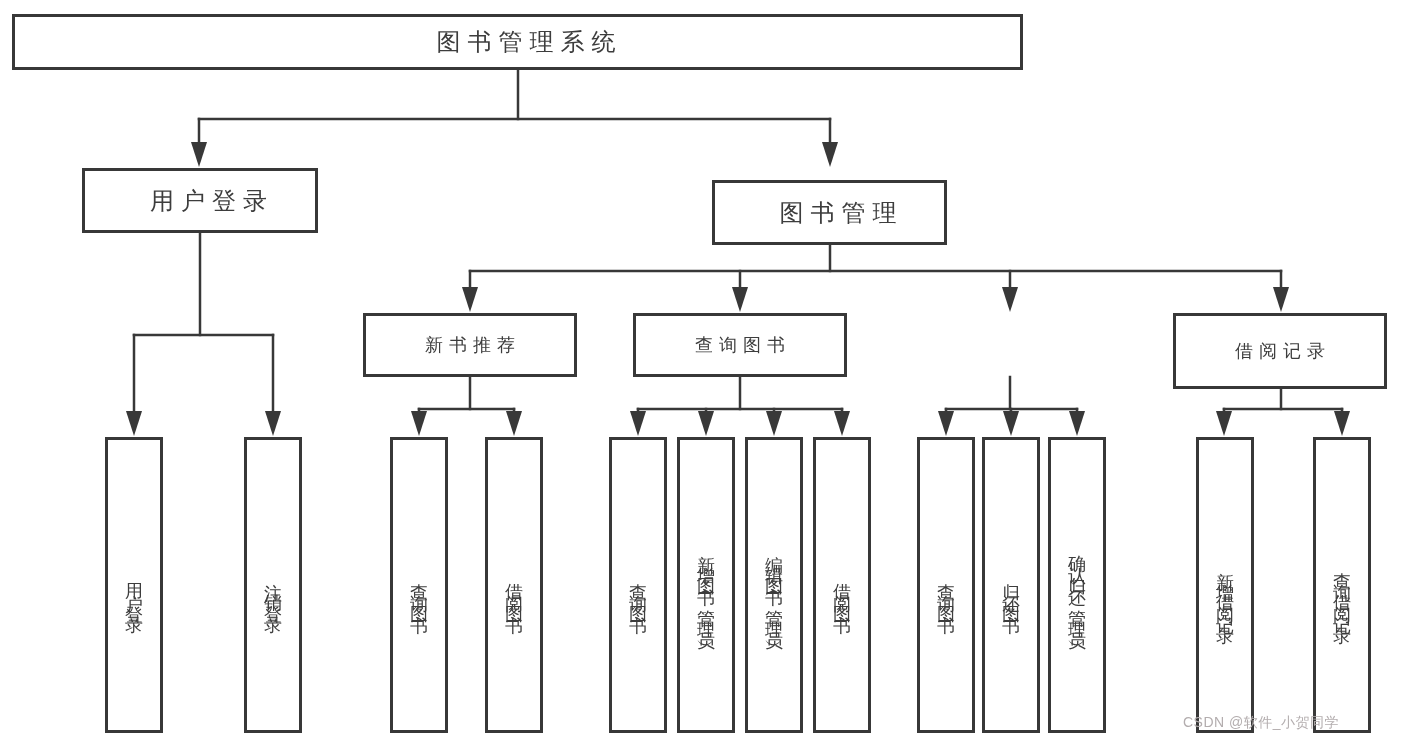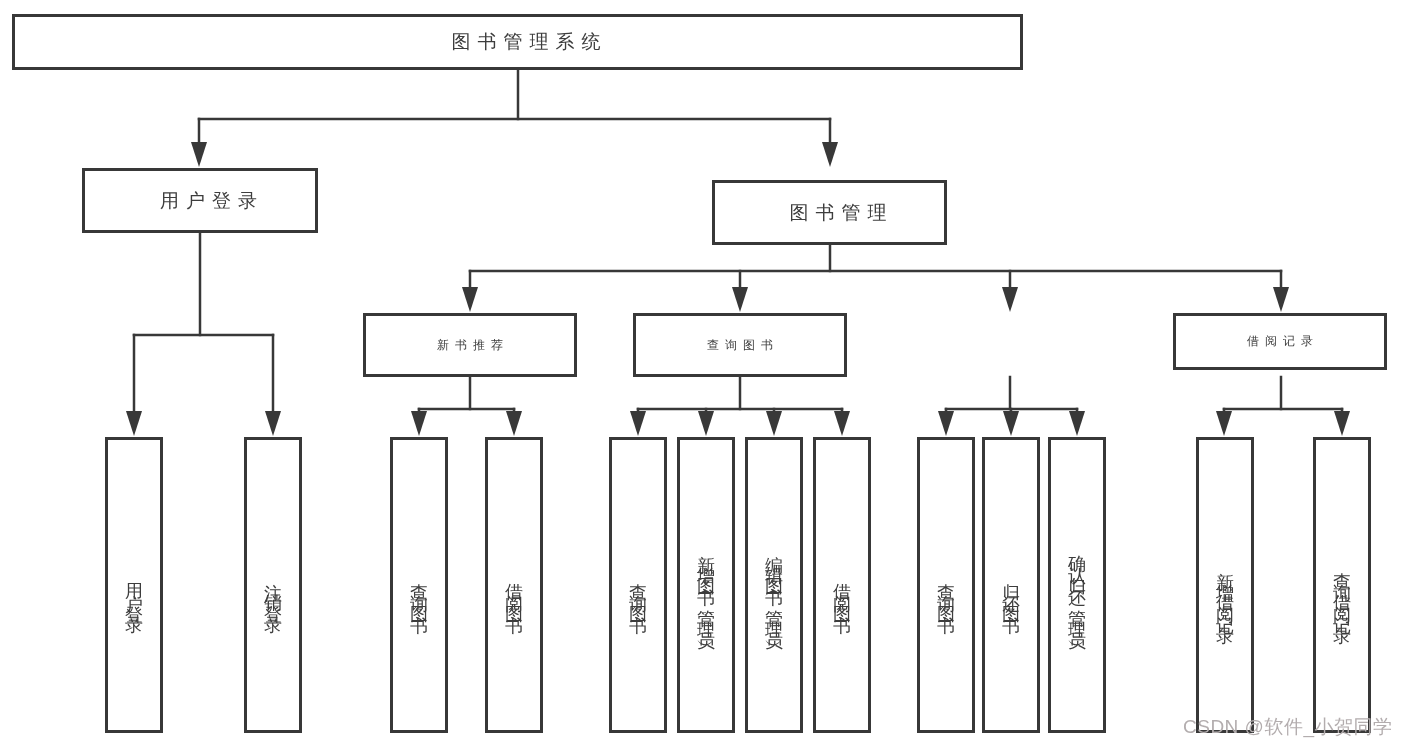--- a/index.html
+++ b/index.html
@@ -8,29 +8,29 @@
     font-family:"Liberation Sans","DejaVu Sans",sans-serif;
   }
   .canvas{position:absolute;left:0;top:0;width:1405px;height:747px;}
   svg.wires{position:absolute;left:0;top:0;}
   .node{
     position:absolute;box-sizing:border-box;
     border:3px solid #383838;background:#ffffff;
     display:flex;align-items:center;justify-content:center;
     color:#3d3d3d;z-index:2;
   }
-  .node.h{font-size:19px;letter-spacing:7px;padding-left:24px;font-weight:400;}
-  .node.h.small{font-size:12px;letter-spacing:6px;padding-left:6px;}
+  .node.h{font-size:24px;letter-spacing:7px;padding-left:24px;font-weight:400;}
+  .node.h.small{font-size:18px;letter-spacing:6px;padding-left:6px;}
   .node.v{
     writing-mode:vertical-rl;text-orientation:mixed;
     font-size:18px;letter-spacing:11px;padding-top:11px;
   }
   .watermark{
     position:absolute;left:1183px;top:714px;z-index:5;
-    font-size:19px;color:#b3adae;letter-spacing:0.5px;white-space:nowrap;
+    font-size:14px;color:#b3adae;letter-spacing:0.5px;white-space:nowrap;
   }
 </style>
 </head>
 <body>
 
 <div class="canvas">
 
   <svg class="wires" width="1405" height="747" viewBox="0 0 1405 747">
     <g stroke="#383838" stroke-width="2.5" fill="none" stroke-linecap="square">
 
@@ -100,21 +100,21 @@
     </g>
   </svg>
 
   <div class="node h" style="left:12px;top:14px;width:1011px;height:56px">图书管理系统</div>
 
   <div class="node h" style="left:82px;top:168px;width:236px;height:65px">用户登录</div>
   <div class="node h" style="left:712px;top:180px;width:235px;height:65px">图书管理</div>
 
   <div class="node h small" style="left:363px;top:313px;width:214px;height:64px">新书推荐</div>
   <div class="node h small" style="left:633px;top:313px;width:214px;height:64px">查询图书</div>
-  <div class="node h small" style="left:1173px;top:313px;width:214px;height:57px">借阅记录</div>
+  <div class="node h small" style="left:1173px;top:313px;width:214px;height:76px">借阅记录</div>
 
   <div class="node v" style="left:105px;top:437px;width:58px;height:296px">用户登录</div>
   <div class="node v" style="left:244px;top:437px;width:58px;height:296px">注销登录</div>
 
   <div class="node v" style="left:390px;top:437px;width:58px;height:296px">查询图书</div>
   <div class="node v" style="left:485px;top:437px;width:58px;height:296px">借阅图书</div>
 
   <div class="node v" style="left:609px;top:437px;width:58px;height:296px">查询图书</div>
   <div class="node v" style="left:677px;top:437px;width:58px;height:296px">新增图书（管理员）</div>
   <div class="node v" style="left:745px;top:437px;width:58px;height:296px">编辑图书（管理员）</div>

